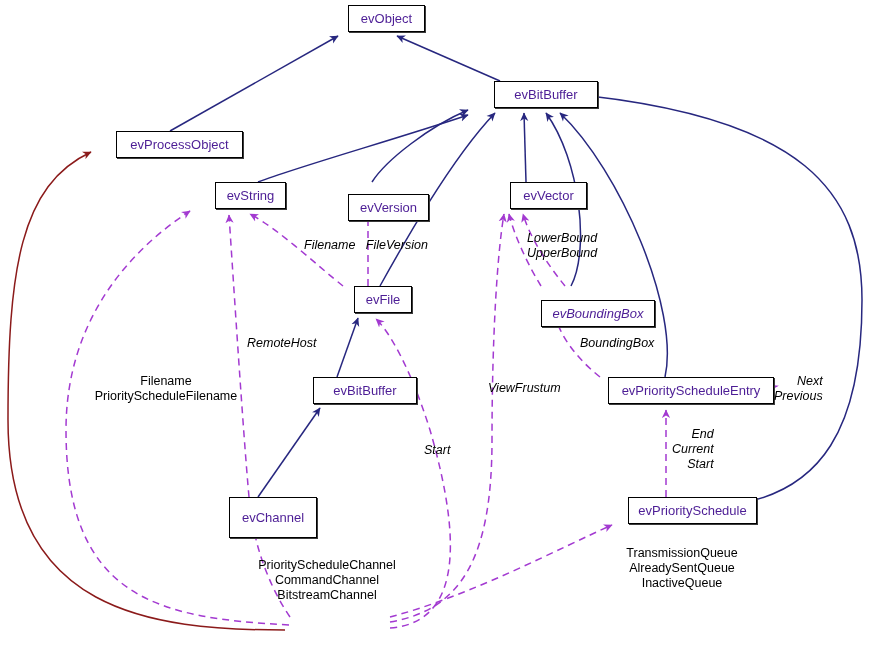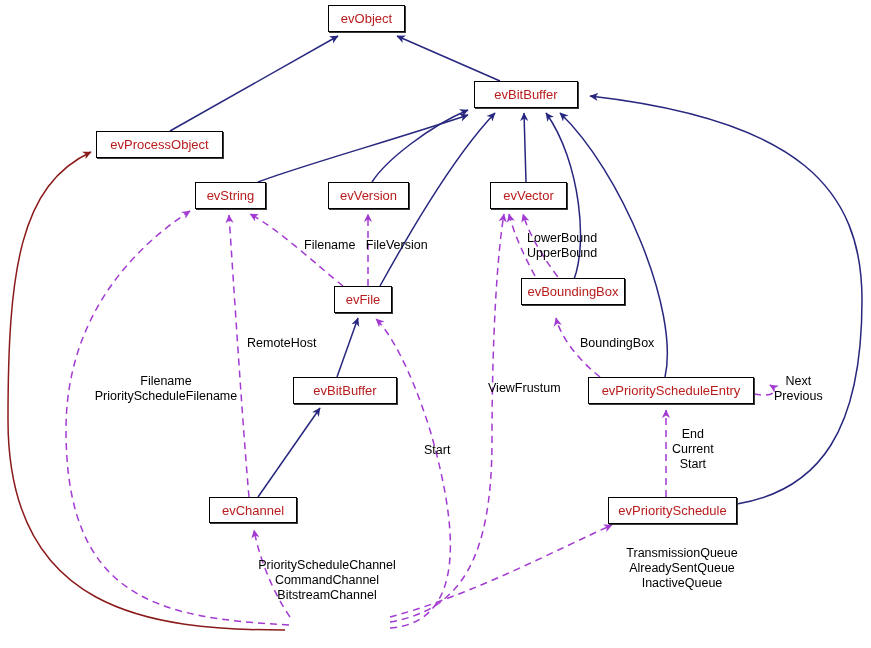--- a/index.html
+++ b/index.html
@@ -1,26 +1,26 @@
 <!DOCTYPE html>
 <html><head>
 <meta charset="utf-8">
 <style>
   html,body{margin:0;padding:0;background:#ffffff;}
   body{font-family:"Liberation Sans","DejaVu Sans",sans-serif;}
   #diagram-root{position:relative;width:871px;height:648px;background:#ffffff;overflow:hidden;}
   #graph-svg{position:absolute;left:0;top:0;width:871px;height:648px;}
   .node-box{position:absolute;box-sizing:border-box;border:1px solid #000000;background:#ffffff;
             display:flex;align-items:center;justify-content:center;
-            font-size:13px;color:#b91c1c;line-height:1;white-space:nowrap;
-            box-shadow:1px 1px 0 0 #3a3a3a;}
+            font-size:13px;color:#4c1d95;line-height:1;white-space:nowrap;
+            box-shadow:1px 1px 0 0 #3a3a3a;margin-left:20px;}
   .node-box.highlight{background:#bfbfbf;border:1px solid #000000;}
   .node-label{pointer-events:none;}
   .edge-label{position:absolute;font-size:12.5px;color:#000000;line-height:15px;white-space:pre;text-align:center;}
-  .edge-label.left{text-align:center;}
+  .edge-label.left{text-align:right;font-style:italic;}
 </style>
 </head>
 <body>
 
 <div id="diagram-root">
 
   <svg id="graph-svg" viewBox="0 0 871 648" xmlns="http://www.w3.org/2000/svg">
     <defs>
       <marker id="arrow-inh" markerWidth="9" markerHeight="9" refX="8" refY="4.5" orient="auto" markerUnits="userSpaceOnUse">
         <path d="M0,0.4 L8.6,4.5 L0,8.6 L2.4,4.5 Z" fill="#27277f"></path>
@@ -73,39 +73,39 @@
   </div>
   <div class="node-box" style="left:474px;top:81px;width:104px;height:27px;">
     <span class="node-label">evBitBuffer</span>
   </div>
   <div class="node-box" style="left:96px;top:131px;width:127px;height:27px;">
     <span class="node-label">evProcessObject</span>
   </div>
   <div class="node-box" style="left:195px;top:182px;width:71px;height:27px;">
     <span class="node-label">evString</span>
   </div>
-  <div class="node-box" style="left:328px;top:182px;width:81px;height:27px;">
+  <div class="node-box" style="left:328px;top:194px;width:81px;height:27px;">
     <span class="node-label">evVersion</span>
   </div>
   <div class="node-box" style="left:490px;top:182px;width:77px;height:27px;">
     <span class="node-label">evVector</span>
   </div>
   <div class="node-box" style="left:334px;top:286px;width:58px;height:27px;">
     <span class="node-label">evFile</span>
   </div>
-  <div class="node-box" style="left:521px;top:278px;width:104px;height:27px;">
+  <div class="node-box" style="left:521px;top:300px;width:114px;height:27px;font-style:italic;">
     <span class="node-label">evBoundingBox</span>
   </div>
   <div class="node-box" style="left:293px;top:377px;width:104px;height:27px;">
     <span class="node-label">evBitBuffer</span>
   </div>
   <div class="node-box" style="left:588px;top:377px;width:166px;height:27px;">
     <span class="node-label">evPriorityScheduleEntry</span>
   </div>
-  <div class="node-box" style="left:209px;top:497px;width:88px;height:26px;">
+  <div class="node-box" style="left:209px;top:497px;width:88px;height:41px;">
     <span class="node-label">evChannel</span>
   </div>
   <div class="node-box" style="left:608px;top:497px;width:129px;height:27px;">
     <span class="node-label">evPrioritySchedule</span>
   </div>
   <div class="node-box highlight" style="left:285px;top:650px;width:103px;height:27px;border-radius:11px;">
     <span class="node-label">evTranscoder</span>
   </div>
 
   <div class="edge-label left" style="left:304px;top:238px;">Filename   FileVersion</div>

